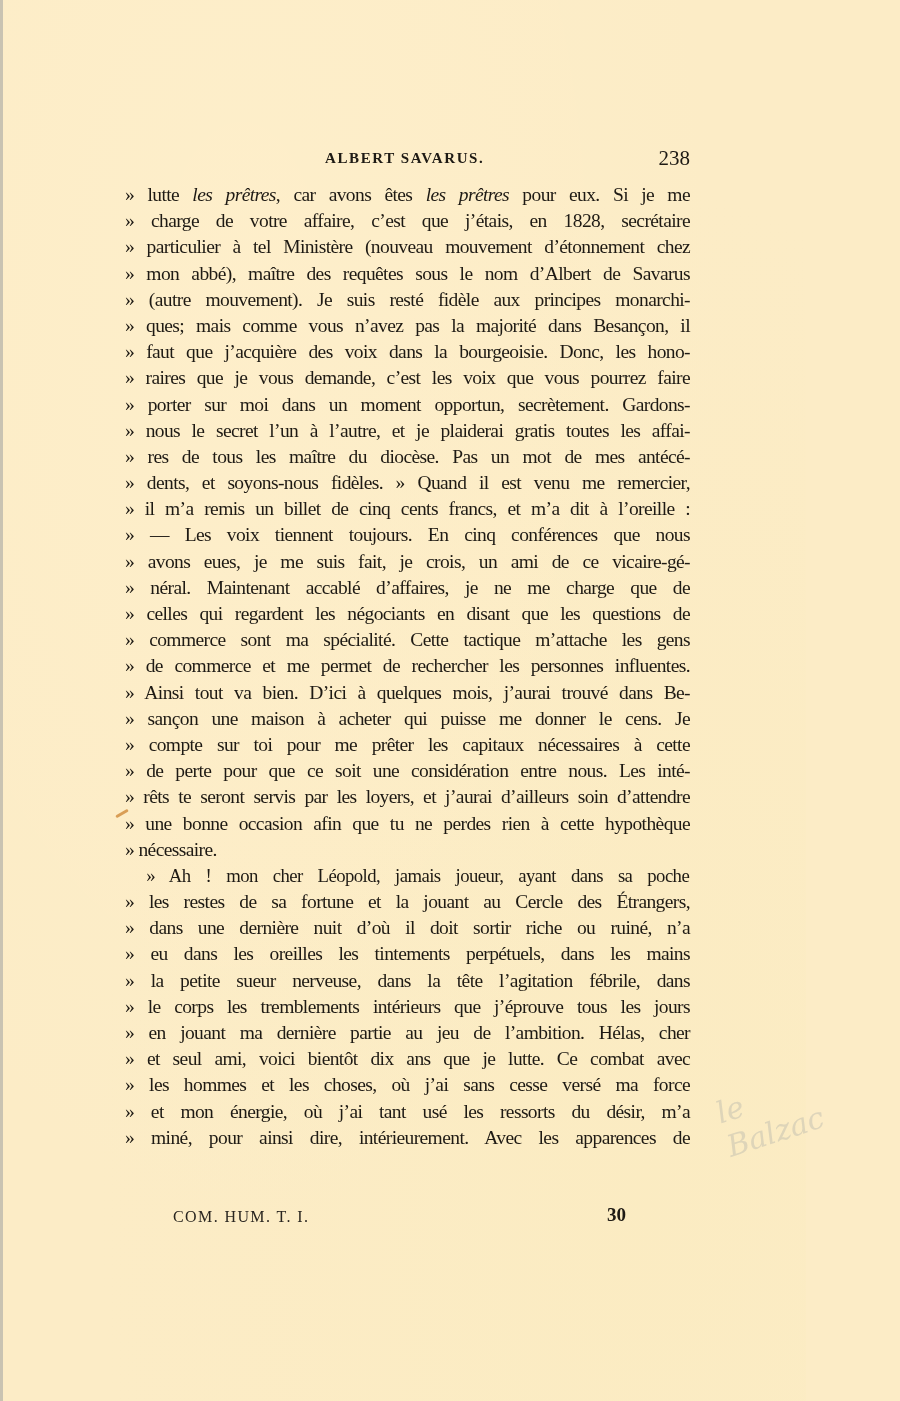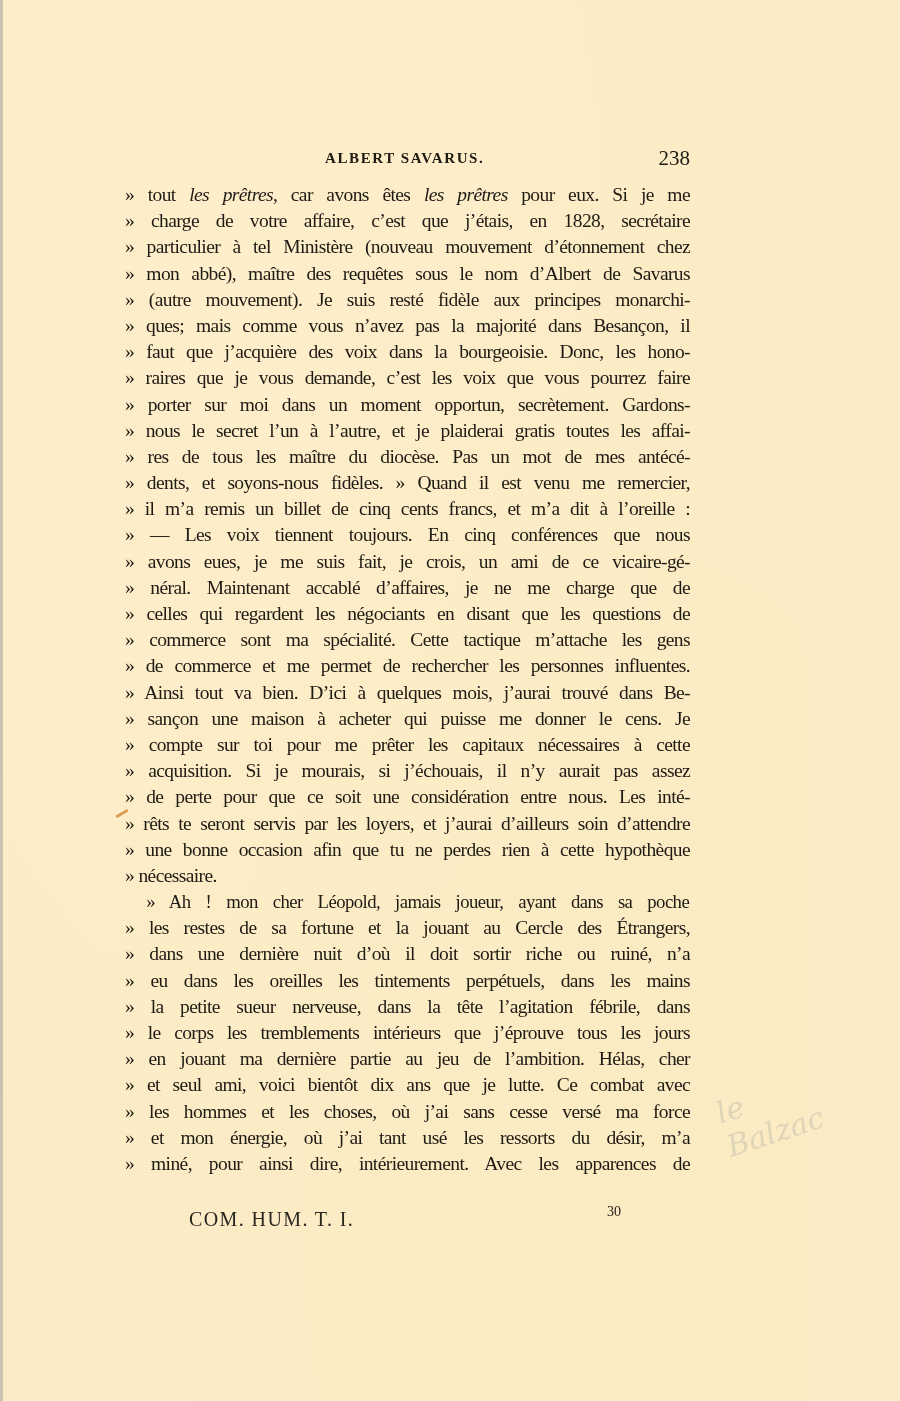--- a/index.html
+++ b/index.html
@@ -46,25 +46,25 @@
     word-spacing: 0px;
     transform-origin: left center;
   }
   .line.last { text-align-last: left; }
   .line.indent { padding-left: 22px; width: 543px; }
   .line i { font-style: italic; }
   .footer {
     position: absolute; top: 1205px; left: 125px; width: 565px; height: 24px;
   }
   .signature-mark {
-    position: absolute; left: 64px; top: 3px;
-    font-size: 20px; letter-spacing: 1.4px; color: #2a2620;
+    position: absolute; left: 48px; top: 3px;
+    font-size: 16px; letter-spacing: 1.4px; color: #2a2620;
   }
   .sheet-number {
-    position: absolute; left: 482px; top: -1px; font-size: 14px;
+    position: absolute; left: 482px; top: -1px; font-size: 19px; font-weight: bold;
   }
   .margin-note {
     position: absolute; left: 720px; top: 1080px;
     font-family: "DejaVu Serif", serif; font-style: italic;
     font-size: 30px; color: rgba(120,130,150,0.22);
     transform: rotate(-18deg);
   }
   .stain {
     position: absolute; left: 115px; top: 812px; width: 14px; height: 3px;
     background: #d08a3a; transform: rotate(-30deg); border-radius: 2px; opacity: 0.8;
@@ -75,21 +75,21 @@
 
 <div class="page">
   <div class="page-edge"></div>
 
   <div class="running-head">
     <span class="running-title">ALBERT SAVARUS.</span>
     <span class="page-number">238</span>
   </div>
 
   <div class="body-text" id="body-text">
-      <div class="line"><span>» tout </span><i>les prêtres</i><span>, car avons êtes </span><i>les prêtres</i><span> pour eux. Si je me</span></div>
+      <div class="line"><span>» lutte </span><i>les prêtres</i><span>, car avons êtes </span><i>les prêtres</i><span> pour eux. Si je me</span></div>
       <div class="line">» charge de votre affaire, c’est que j’étais, en 1828, secrétaire</div>
       <div class="line">» particulier à tel Ministère (nouveau mouvement d’étonnement chez</div>
       <div class="line">» mon abbé), maître des requêtes sous le nom d’Albert de Savarus</div>
       <div class="line">» (autre mouvement). Je suis resté fidèle aux principes monarchi-</div>
       <div class="line">» ques; mais comme vous n’avez pas la majorité dans Besançon, il</div>
       <div class="line">» faut que j’acquière des voix dans la bourgeoisie. Donc, les hono-</div>
       <div class="line">» raires que je vous demande, c’est les voix que vous pourrez faire</div>
       <div class="line">» porter sur moi dans un moment opportun, secrètement. Gardons-</div>
       <div class="line">» nous le secret l’un à l’autre, et je plaiderai gratis toutes les affai-</div>
       <div class="line">» res de tous les maître du diocèse. Pas un mot de mes antécé-</div>
@@ -97,21 +97,20 @@
       <div class="line">» il m’a remis un billet de cinq cents francs, et m’a dit à l’oreille :</div>
       <div class="line">» — Les voix tiennent toujours. En cinq conférences que nous</div>
       <div class="line">» avons eues, je me suis fait, je crois, un ami de ce vicaire-gé-</div>
       <div class="line">» néral. Maintenant accablé d’affaires, je ne me charge que de</div>
       <div class="line">» celles qui regardent les négociants en disant que les questions de</div>
       <div class="line">» commerce sont ma spécialité. Cette tactique m’attache les gens</div>
       <div class="line">» de commerce et me permet de rechercher les personnes influentes.</div>
       <div class="line">» Ainsi tout va bien. D’ici à quelques mois, j’aurai trouvé dans Be-</div>
       <div class="line">» sançon une maison à acheter qui puisse me donner le cens. Je</div>
       <div class="line">» compte sur toi pour me prêter les capitaux nécessaires à cette</div>
-      <div class="line">» acquisition. Si je mourais, si j’échouais, il n’y aurait pas assez</div>
       <div class="line">» de perte pour que ce soit une considération entre nous. Les inté-</div>
       <div class="line">» rêts te seront servis par les loyers, et j’aurai d’ailleurs soin d’attendre</div>
       <div class="line">» une bonne occasion afin que tu ne perdes rien à cette hypothèque</div>
       <div class="line last">» nécessaire.</div>
       <div class="line indent" style="width: 565px; transform: scaleX(0.9611);">» Ah ! mon cher Léopold, jamais joueur, ayant dans sa poche</div>
       <div class="line">» les restes de sa fortune et la jouant au Cercle des Étrangers,</div>
       <div class="line">» dans une dernière nuit d’où il doit sortir riche ou ruiné, n’a</div>
       <div class="line">» eu dans les oreilles les tintements perpétuels, dans les mains</div>
       <div class="line">» la petite sueur nerveuse, dans la tête l’agitation fébrile, dans</div>
       <div class="line">» le corps les tremblements intérieurs que j’éprouve tous les jours</div>

